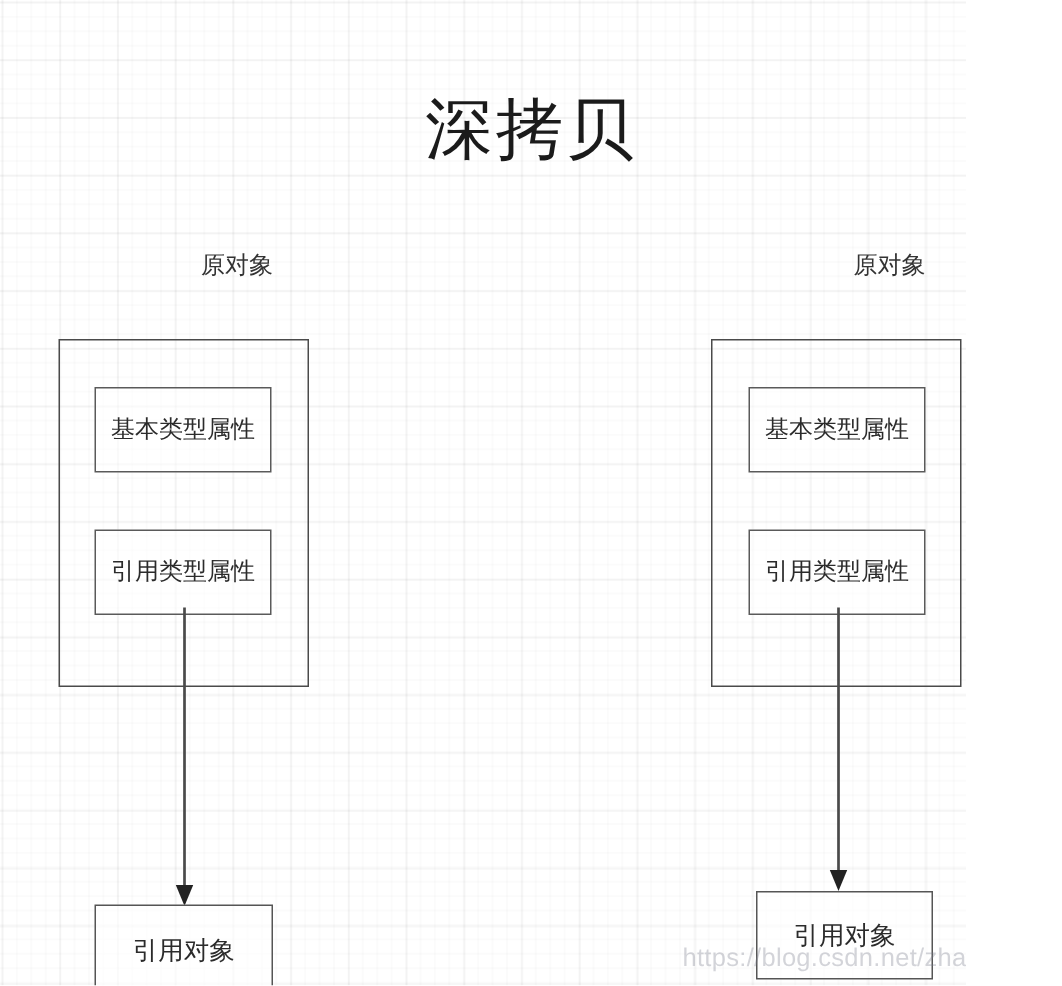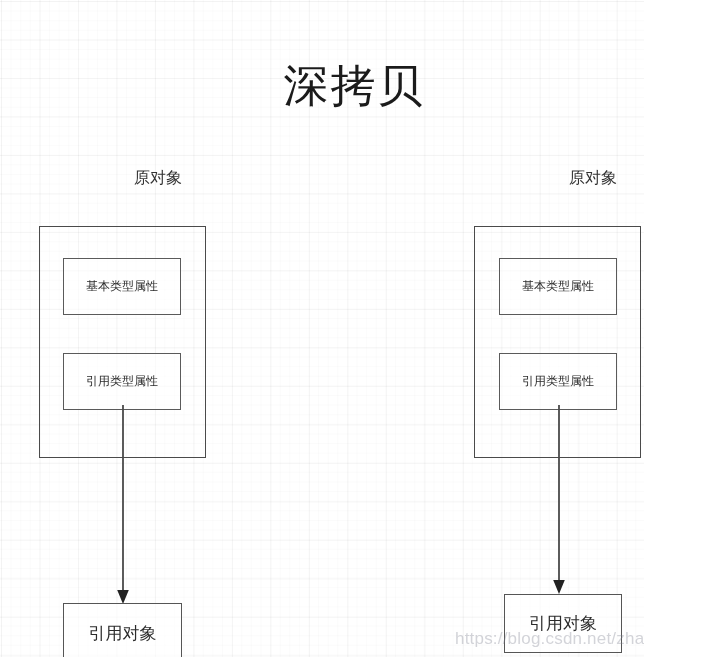--- a/index.html
+++ b/index.html
@@ -65,21 +65,21 @@
   }
 
   .inner-box {
     position: absolute;
     border: 1.5px solid #5a5a5a;
     box-sizing: border-box;
     background: rgba(255,255,255,0.55);
     display: flex;
     align-items: center;
     justify-content: center;
-    font-size: 12px;
+    font-size: 16px;
     color: #2b2b2b;
     white-space: nowrap;
   }
 
   .leaf-box {
     position: absolute;
     border: 1.6px solid #555555;
     box-sizing: border-box;
     background: rgba(255,255,255,0.6);
     display: flex;

